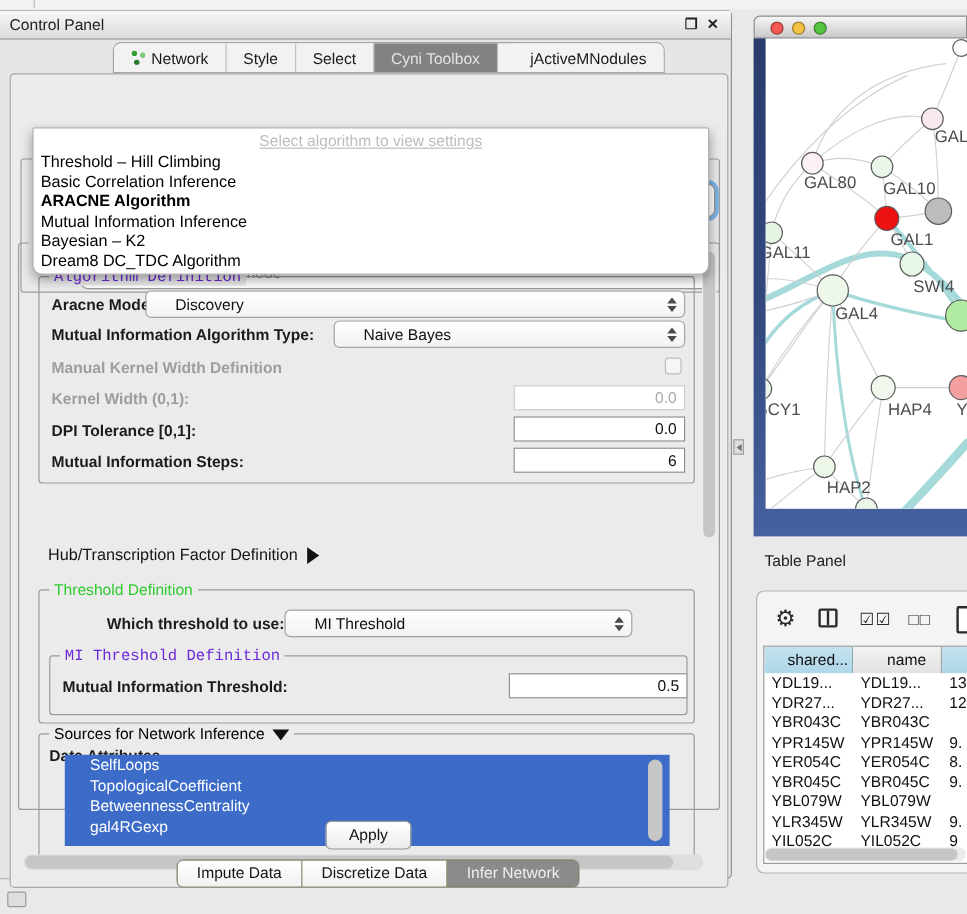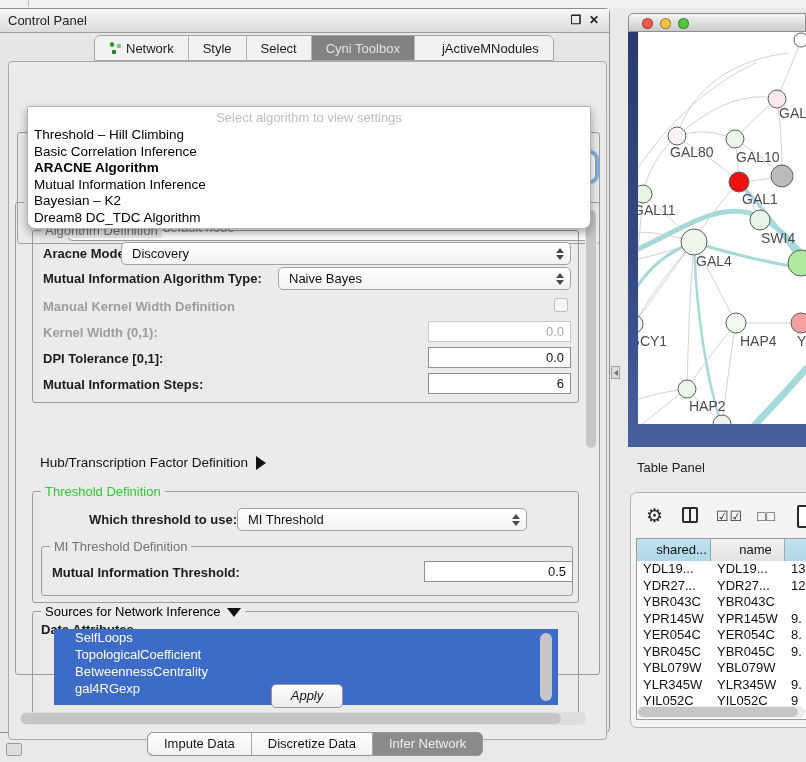--- a/index.html
+++ b/index.html
@@ -20,51 +20,51 @@
     radial-gradient(circle at 10px 4px,#7cc87c 2px,transparent 2.6px),
     radial-gradient(circle at 5px 10px,#2c7a2c 2px,transparent 2.6px);}
   
   #cp-main{left:8px;top:52px;width:599px;height:679px;background:#ebebeb;border:1px solid #a9a9a9;border-radius:4px;box-sizing:border-box;}
   
   #bg-group{left:8px;top:70px;width:583px;height:112px;border:1px solid #9e9e9e;border-radius:3px;}
   #bg-combo-focus{left:332px;top:91px;width:253px;height:26px;background:#fff;border:1px solid #9a9a9a;border-radius:6px;box-shadow:0 0 0 3px #7db3e8;}
   #bg-combo2{left:58px;top:151px;width:527px;height:28px;background:#fff;border:1px solid #9a9a9a;border-radius:6px;font-size:13px;color:#8a8a8a;line-height:28px;padding-left:14px;box-sizing:border-box;}
   
   #algo-popup{left:18px;top:44px;width:562px;height:121px;background:#fff;border:1px solid #b3b3b3;border-radius:2px 2px 8px 8px;box-shadow:0 4px 10px rgba(0,0,0,.35);z-index:50;}
-  #algo-placeholder{top:3px;width:100%;text-align:center;font-size:13px;color:#bdbdbd;}
+  #algo-placeholder{top:3px;width:100%;text-align:center;font-size:13px;color:#bdbdbd;text-decoration:underline;}
   #algo-items{top:20px;left:4px;right:4px;}
   .pop-item{font-size:13.5px;color:#000;line-height:16.5px;padding-left:2px;white-space:nowrap;}
   .pop-item.bold{font-weight:bold;}
   
   .groupbox{border:1px solid #9b9b9b;border-radius:3px;box-sizing:border-box;}
   .gtitle{position:absolute;top:-8px;left:8px;background:#ebebeb;padding:0 4px;font-size:13px;white-space:nowrap;}
-  .t-blue{color:#737373;}
+  .t-blue{color:#6d28d9;font-family:Liberation Mono, monospace;}
   .t-green{color:#2fca2f;}
   #settings-box{left:6px;top:140px;width:585px;height:473px;}
   .frow-label{font-size:13px;font-weight:bold;color:#1c1c1c;white-space:nowrap;}
   .frow-label.dis{color:#9d9d9d;}
-  .combo{background:linear-gradient(#ffffff,#f2f2f2);border:1px solid #a3a3a3;border-radius:5px;box-sizing:border-box;font-size:13px;color:#111;display:flex;align-items:center;padding-left:10px;}
+  .combo{background:linear-gradient(#ffffff,#f2f2f2);border:1px solid #a3a3a3;border-radius:5px;box-sizing:border-box;font-size:13px;color:#111;display:flex;align-items:center;padding-left:24px;}
   .combo .cval{flex:1;white-space:nowrap;overflow:hidden;}
   .spin{width:9px;height:12px;margin-right:6px;position:relative;flex:none;}
   .spin::before{content:"";position:absolute;left:1px;top:0;border-left:4px solid transparent;border-right:4px solid transparent;border-bottom:5px solid #4a4a4a;}
   .spin::after{content:"";position:absolute;left:1px;bottom:0;border-left:4px solid transparent;border-right:4px solid transparent;border-top:5px solid #4a4a4a;}
   .tfield{background:#fff;border:1px solid #8f8f8f;box-sizing:border-box;font-size:13px;color:#111;text-align:right;padding:0 6px;line-height:20px;}
   .tfield.dis{border-color:#c9c9c9;color:#a9a9a9;}
   .checkbox{width:14px;height:14px;border:1px solid #bdbdbd;border-radius:3px;background:#f6f6f6;box-sizing:border-box;}
   .tri-right{display:inline-block;width:0;height:0;border-top:7px solid transparent;border-bottom:7px solid transparent;border-left:10px solid #111;vertical-align:middle;margin-left:8px;}
   .tri-down{display:inline-block;width:0;height:0;border-left:7px solid transparent;border-right:7px solid transparent;border-top:9px solid #111;vertical-align:middle;margin-left:6px;}
   
   #attr-list{left:38px;top:426px;width:504px;height:76px;background:#3c6cc8;overflow:hidden;}
   .attr-item{font-size:13px;color:#fff;line-height:17px;padding-left:21px;white-space:nowrap;}
   
   .sb-track-v{background:#ececec;border-radius:6px;}
   .sb-thumb{background:#c6c6c6;border-radius:6px;}
   
-  #apply-btn{left:262px;top:622px;width:70px;height:22px;background:linear-gradient(#ffffff,#ececec);border:1px solid #989898;border-radius:5px;font-size:13px;color:#111;text-align:center;line-height:21px;font-style:italic;}
-  #bottom-tabs{left:138px;top:654px;height:22px;display:flex;border:1px solid #979797;border-radius:6px;overflow:hidden;background:#4d7c0f;margin-top:16px;}
+  #apply-btn{left:262px;top:622px;width:70px;height:22px;background:linear-gradient(#ffffff,#ececec);border:1px solid #989898;border-radius:5px;font-size:13px;color:#111;text-align:center;line-height:21px;}
+  #bottom-tabs{left:138px;top:654px;height:22px;display:flex;border:1px solid #979797;border-radius:6px;overflow:hidden;background:#4d7c0f;}
   .seg-item{padding:0 16px;font-size:13px;color:#151515;line-height:21px;border-right:1px solid #aaa;background:linear-gradient(#ffffff,#f1f1f1);white-space:nowrap;}
   .seg-item:last-child{border-right:none;}
   .seg-item.sel{background:#8b8b8b;color:#efefef;}
   
   #splitter-handle{left:611px;top:366px;width:9px;height:13px;background:#dcdcdc;border:1px solid #a0a0a0;box-sizing:border-box;}
   #splitter-handle::after{content:"";position:absolute;left:2px;top:3px;border-top:3px solid transparent;border-bottom:3px solid transparent;border-right:4px solid #6f6f6f;}
   
   #net-win{left:628px;top:13px;width:178px;height:434px;}
   #net-titlebar{left:0;top:0;width:100%;height:19px;background:linear-gradient(#f5f5f5,#cacaca);border:1px solid #8f8f8f;border-radius:5px 0 0 0;box-sizing:border-box;}
   .tl{top:4px;width:11px;height:11px;border-radius:50%;box-sizing:border-box;}

